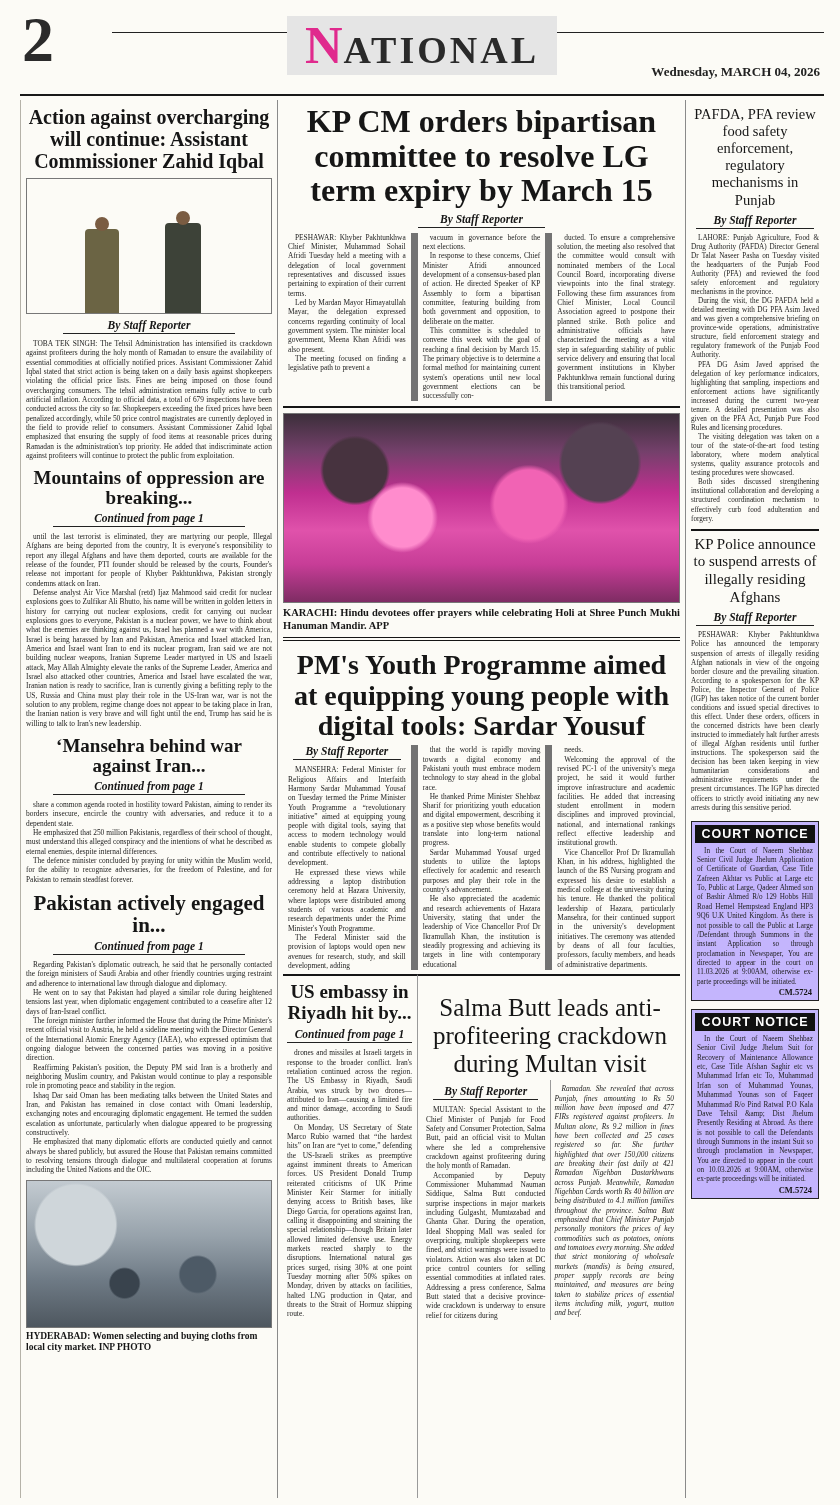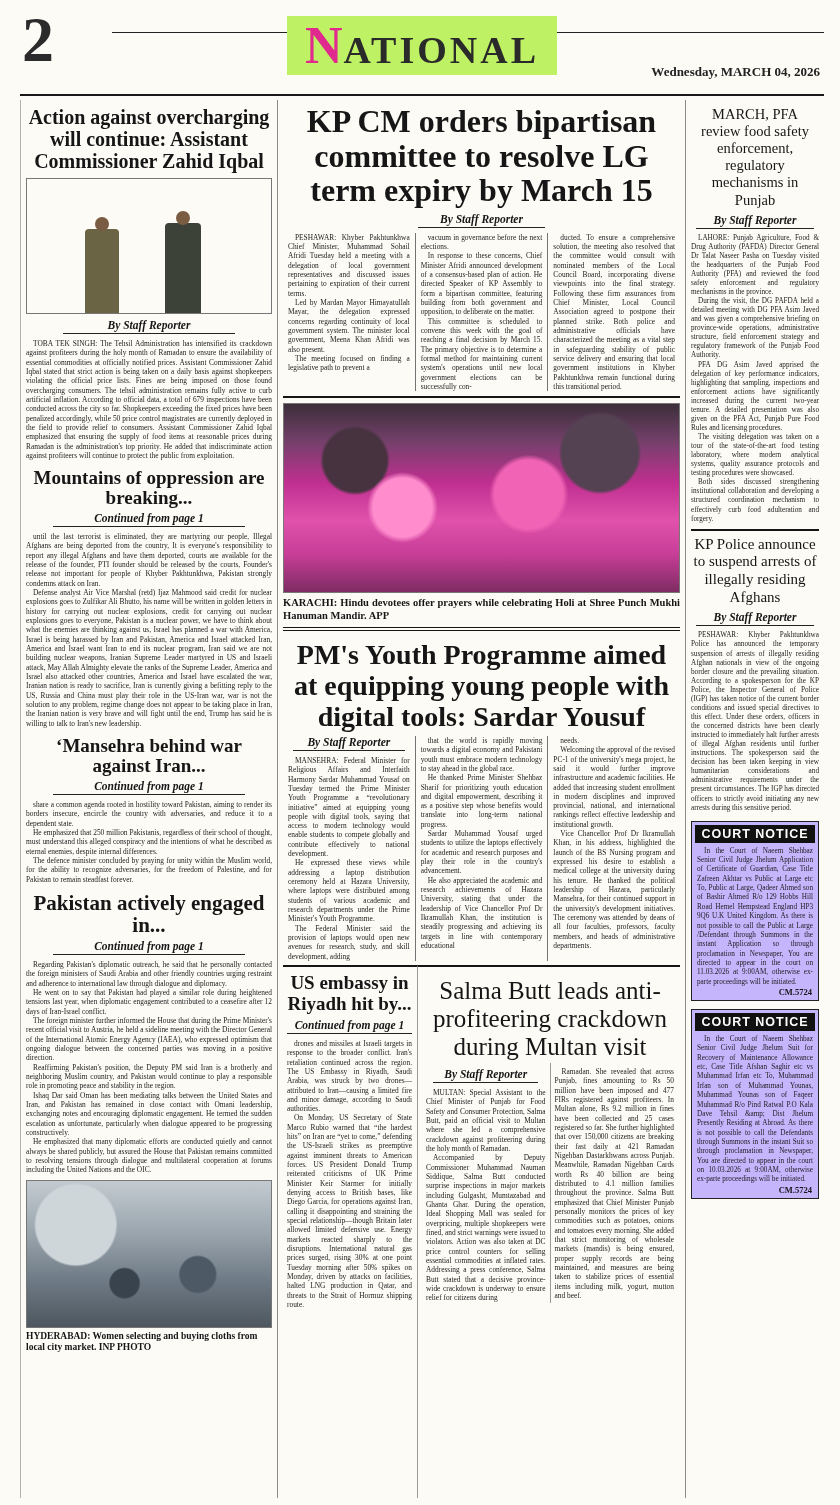--- a/index.html
+++ b/index.html
@@ -7,21 +7,21 @@
   .page {
     width:840px; height:1505px; margin:0 auto; background:#fcfbf6; color:#161616;
     font-family:"Liberation Serif","DejaVu Serif",serif; overflow:hidden;
     padding:14px 16px 6px 20px; position:relative;
   }
   
   .header { position:relative; height:82px; border-bottom:2px solid #191919; margin-bottom:4px; }
   .pagenum { position:absolute; left:2px; top:-6px; font-size:64px; font-weight:bold; color:#2b2b2b; line-height:1; }
   .mast-line { position:absolute; left:92px; right:0; top:18px; border-top:1.5px solid #222; }
   .mast { position:absolute; left:0; right:0; top:2px; text-align:center; }
-  .mast .wordwrap { display:inline-block; background:#bef264; padding:0 18px; }
+  .mast .wordwrap { display:inline-block; background:#e5e5e5; padding:0 18px; }
   .mast .initial { font-size:52px; font-weight:bold; color:#e02a8d; letter-spacing:1px; }
   .mast .rest { font-size:38px; font-weight:bold; color:#2a2a2a; letter-spacing:3px; }
   .hdr-date { position:absolute; right:4px; top:50px; font-size:13px; font-weight:bold; color:#222; }
   
   .content { display:grid; grid-template-columns:258px 408px 1fr; height:1398px; }
   .content > section { overflow:hidden; padding:4px 5px 0 5px; }
   .col-left  { border-right:1px solid #8a8a8a; border-left:1px solid #b5b2a8; }
   .col-center{ border-right:1px solid #8a8a8a; }
   
   .byline { font-size:11.5px; font-weight:bold; font-style:italic; text-align:center;
@@ -49,31 +49,31 @@
     background: radial-gradient(circle at 20% 30%, #cfd6da 0 18%, transparent 19%),
                 radial-gradient(circle at 70% 64%, #4d5a66 0 9%, transparent 10%),
                 radial-gradient(circle at 40% 70%, #39434d 0 8%, transparent 9%),
                 linear-gradient(180deg,#c3cbd1 0%,#97a2ab 38%,#6e7a85 68%,#4e575f 100%); }
   .caption { font-size:9.5px; font-weight:bold; line-height:1.2; margin-top:3px; text-align:left; }
   
   .h-main { font-size:32px; font-weight:bold; text-align:center; line-height:1.08; margin:0 0 4px; }
   .h-main2 { font-size:28px; font-weight:bold; text-align:center; line-height:1.1; margin:4px 0 2px; }
   .cols3 { display:flex; }
   .cols3 > div { flex:1; padding:0 5px; }
-  .cols3 > div + div { border-left:1px solid #737373; }
+  .cols3 > div + div { border-left:7px solid #737373; }
   .photo-holi { height:190px;
     background: radial-gradient(circle at 30% 55%, #ff8ccd 0 10%, transparent 12%),
                 radial-gradient(circle at 62% 48%, #f163b4 0 13%, transparent 15%),
                 radial-gradient(circle at 18% 30%, #47333f 0 9%, transparent 10%),
                 radial-gradient(circle at 80% 26%, #544152 0 11%, transparent 12%),
                 linear-gradient(180deg,#3c2f3a 0%,#74406b 20%,#c02f90 42%,#e052ab 62%,#c73d97 80%,#7e2c63 100%); }
   .caption-holi { font-size:10.5px; font-weight:bold; line-height:1.25; margin-top:3px; text-align:justify; }
   .bottom-row { display:flex; flex:1; overflow:hidden; margin-top:4px; }
   .us-cell { width:134px; flex:none; border-top:2.5px solid #151515; padding:3px 5px 0 4px; }
-  .salma-cell { flex:1; border-top:2.5px solid #151515; border-left:1px solid #9a9a9a; padding:8px 2px 0 4px; }
+  .salma-cell { flex:1; border-top:2.5px solid #151515; border-left:1px solid #9a9a9a; padding:16px 2px 0 4px; }
   .h-us { font-size:19px; font-weight:bold; text-align:center; line-height:1.1; margin:3px 0 2px; }
   .h-salma { font-size:25px; font-weight:normal; text-align:center; line-height:1.12; margin:2px 0 2px; }
   .cols2 { display:flex; }
   .cols2 > div { flex:1; padding:0 4px; }
   .cols2 > div + div { border-left:1px solid #9a9a9a; }
   .center-flex { display:flex; flex-direction:column; height:100%; }
   
   .h-right { font-size:14.5px; font-weight:normal; text-align:center; line-height:1.18; margin:2px 0 2px; }
   .col-right .body-text p { font-size:7.2px; }
   .notice { border:1.5px solid #222; margin-top:8px; padding:0 0 3px 0; background:#c4b5fd; }
@@ -221,32 +221,32 @@
           <article class="salma-cell">
             <h2 class="h-salma">Salma Butt leads anti-profiteering crackdown during Multan visit</h2>
             <div class="cols2">
               <div>
                 <div class="byline" style="width:88%;">By Staff Reporter</div>
                 <div class="body-text">
                     <p>MULTAN: Special Assistant to the Chief Minister of Punjab for Food Safety and Consumer Protection, Salma Butt, paid an official visit to Multan where she led a comprehensive crackdown against profiteering during the holy month of Ramadan.</p>
                     <p>Accompanied by Deputy Commissioner Muhammad Nauman Siddique, Salma Butt conducted surprise inspections in major markets including Gulgasht, Mumtazabad and Ghanta Ghar. During the operation, Ideal Shopping Mall was sealed for overpricing, multiple shopkeepers were fined, and strict warnings were issued to violators. Action was also taken at DC price control counters for selling essential commodities at inflated rates. Addressing a press conference, Salma Butt stated that a decisive province-wide crackdown is underway to ensure relief for citizens during</p>
                   </div>
               </div>
-              <div class="body-text" style="padding-top:4px;">
+              <div class="body-text" style="padding-top:4px;font-style:italic;">
                   <p>Ramadan. She revealed that across Punjab, fines amounting to Rs 50 million have been imposed and 477 FIRs registered against profiteers. In Multan alone, Rs 9.2 million in fines have been collected and 25 cases registered so far. She further highlighted that over 150,000 citizens are breaking their fast daily at 421 Ramadan Nigehban Dastarkhwans across Punjab. Meanwhile, Ramadan Nigehban Cards worth Rs 40 billion are being distributed to 4.1 million families throughout the province. Salma Butt emphasized that Chief Minister Punjab personally monitors the prices of key commodities such as potatoes, onions and tomatoes every morning. She added that strict monitoring of wholesale markets (mandis) is being ensured, proper supply records are being maintained, and measures are being taken to stabilize prices of essential items including milk, yogurt, mutton and beef.</p>
                 </div>
             </div>
           </article>
         </div>
       </div>
     </section>
 
     <section class="col-right">
       <article>
-        <h2 class="h-right">MARCH, PFA review food safety enforcement, regulatory mechanisms in Punjab</h2>
+        <h2 class="h-right">PAFDA, PFA review food safety enforcement, regulatory mechanisms in Punjab</h2>
         <div class="byline" style="width:92%;">By Staff Reporter</div>
         <div class="body-text">
             <p>LAHORE: Punjab Agriculture, Food &amp; Drug Authority (PAFDA) Director General Dr Talat Naseer Pasha on Tuesday visited the headquarters of the Punjab Food Authority (PFA) and reviewed the food safety enforcement and regulatory mechanisms in the province.</p>
             <p>During the visit, the DG PAFDA held a detailed meeting with DG PFA Asim Javed and was given a comprehensive briefing on province-wide operations, administrative structure, field enforcement strategy and regulatory framework of the Punjab Food Authority.</p>
             <p>PFA DG Asim Javed apprised the delegation of key performance indicators, highlighting that sampling, inspections and enforcement actions have significantly increased during the current two-year tenure. A detailed presentation was also given on the PFA Act, Punjab Pure Food Rules and licensing procedures.</p>
             <p>The visiting delegation was taken on a tour of the state-of-the-art food testing laboratory, where modern analytical systems, quality assurance protocols and testing procedures were showcased.</p>
             <p>Both sides discussed strengthening institutional collaboration and developing a structured coordination mechanism to effectively curb food adulteration and forgery.</p>
           </div>
       </article>
 

